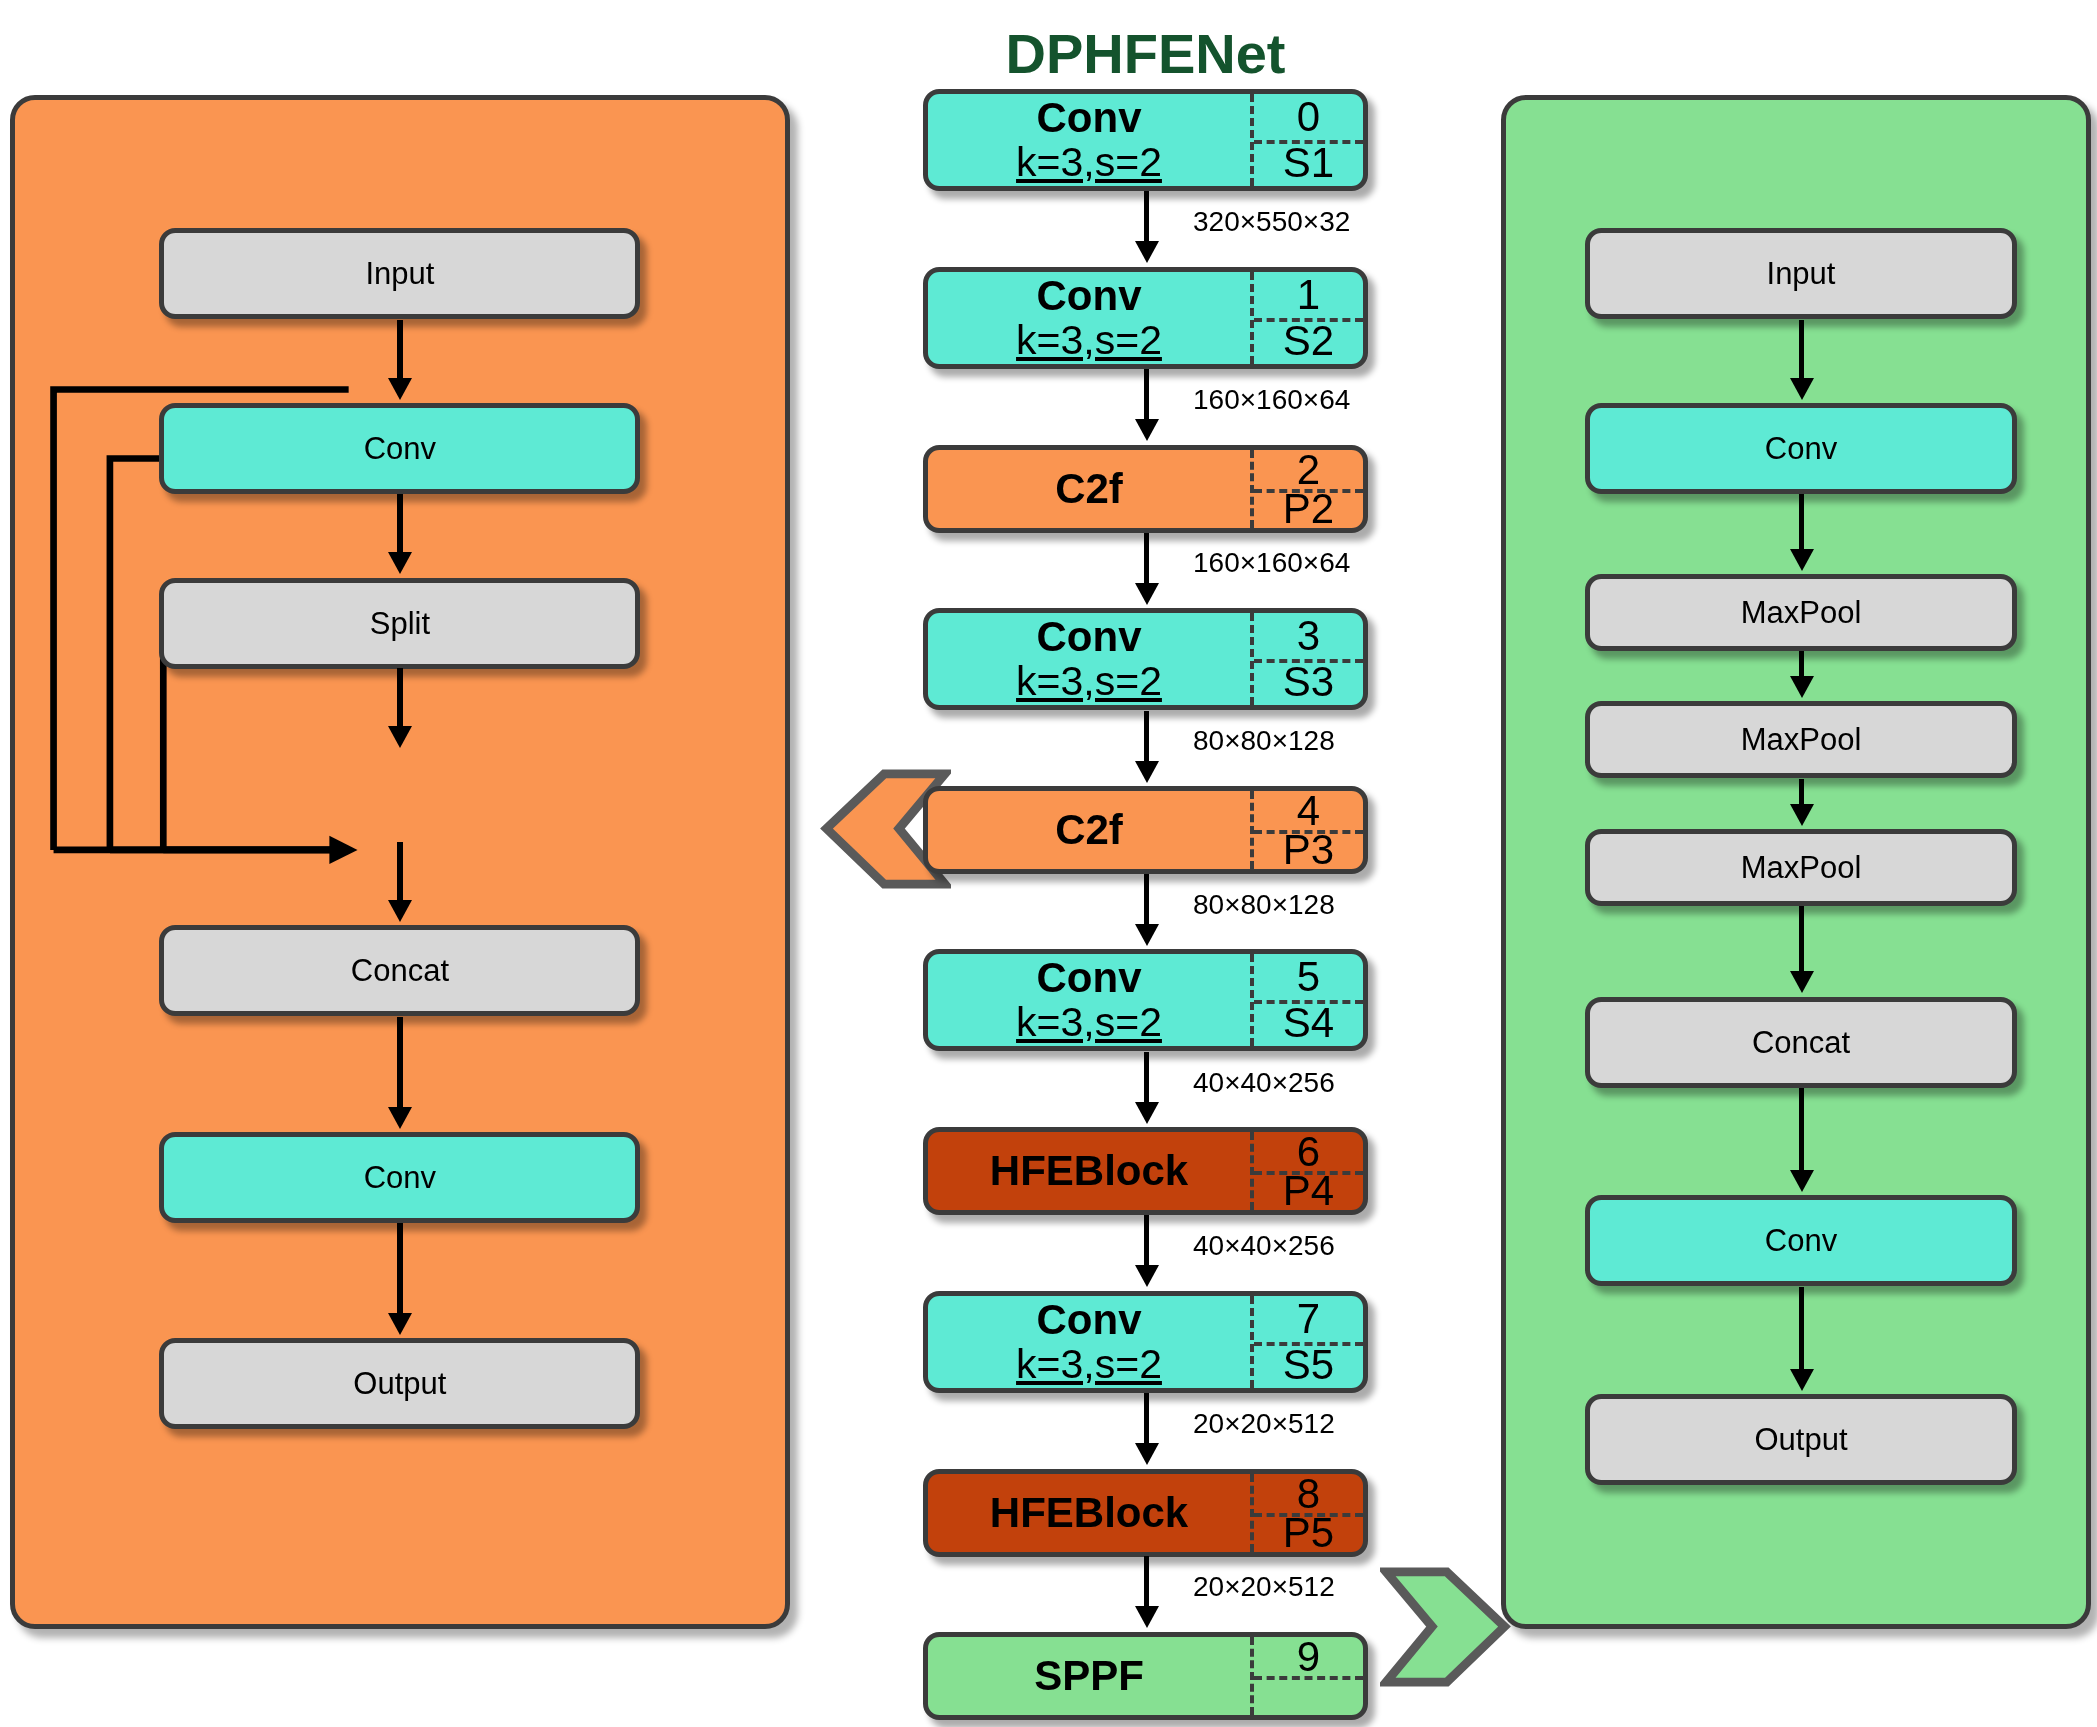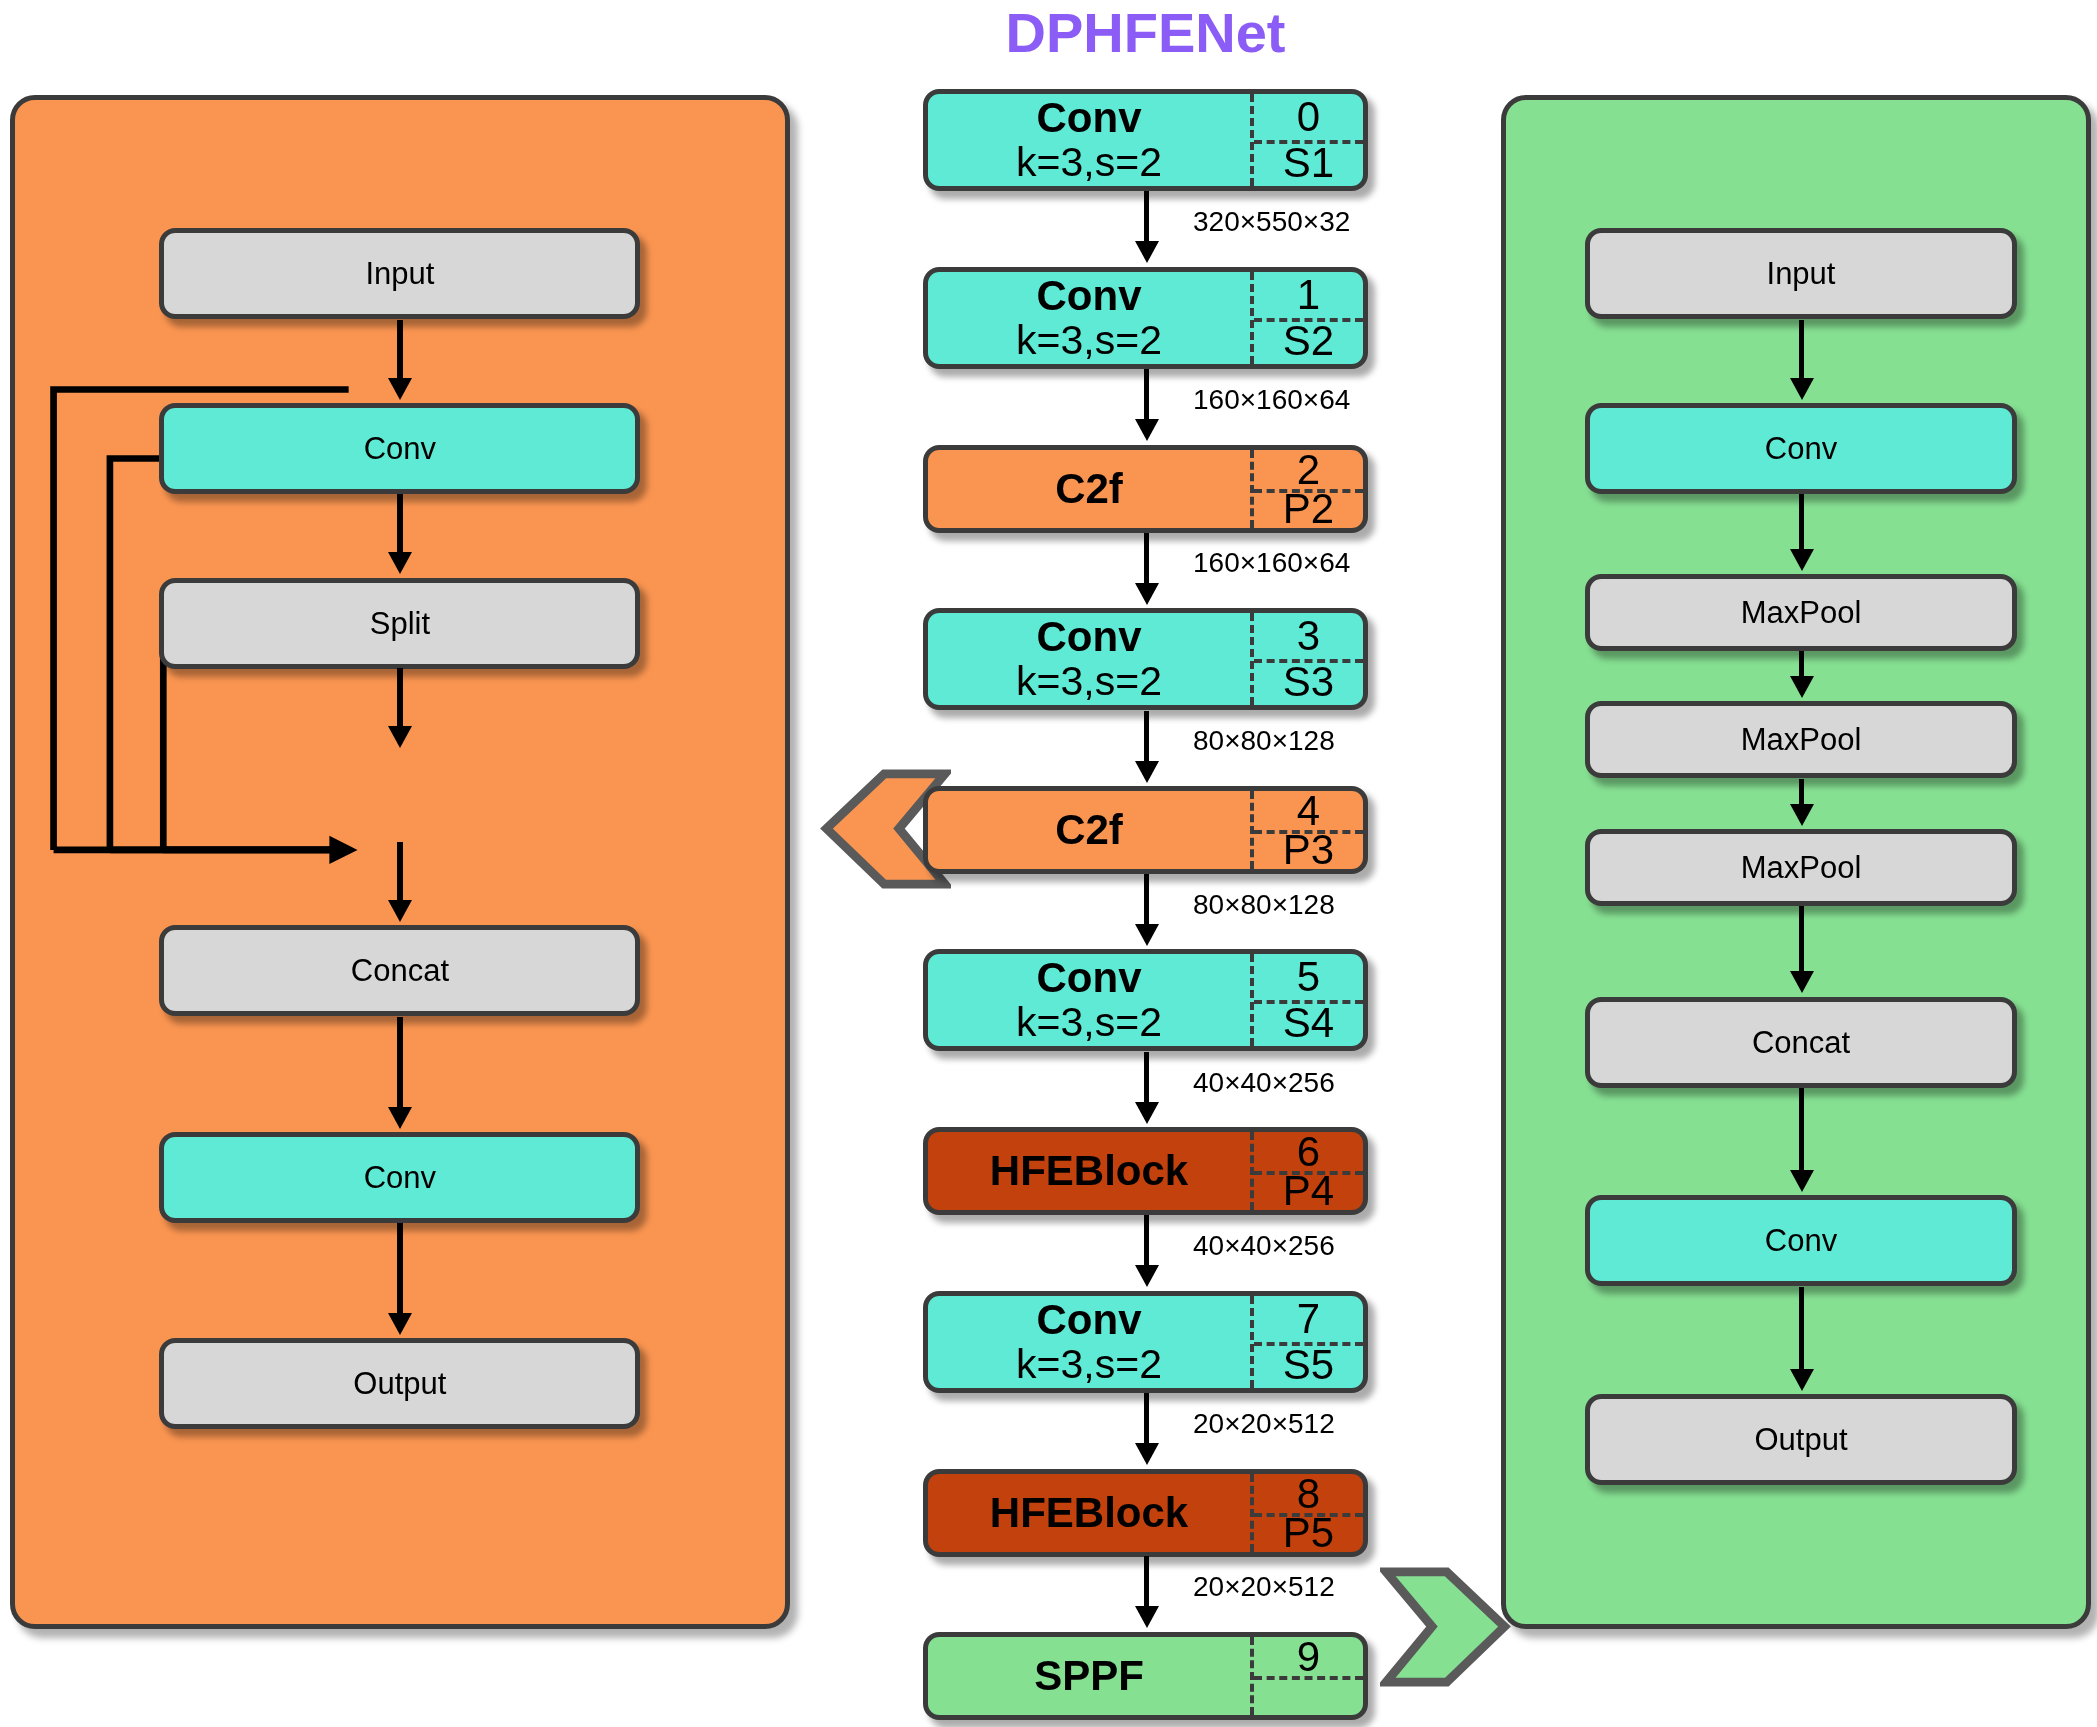--- a/index.html
+++ b/index.html
@@ -34,37 +34,37 @@
   }
   .n-gray{background:#d7d7d7;}
   .n-cream{background:#5eead4;}
   .n-orange{background:#fa9551;}
   .n-amber{background:#c2410c;}
   .n-green{background:#86e092;}
 
   
   #center-col{position:absolute;left:0;top:0;width:2097px;height:1727px;}
   #dphfenet-title{
-    position:absolute;left:923px;top:0;width:445px;text-align:center;
-    font-size:56px;font-weight:bold;color:#8b5cf6;
+    position:absolute;left:923px;top:21px;width:445px;text-align:center;
+    font-size:56px;font-weight:bold;color:#14532d;
   }
 
   .ccell{
     position:absolute;box-sizing:border-box;
     border:5.2px solid #3b3b3b;border-radius:16.3px;
     box-shadow:6.7px 7.4px 6.7px rgba(0,0,0,.33);
     overflow:hidden;
   }
   .ccell .lbl{
     position:absolute;left:0;top:0;bottom:0;width:322px;
     display:flex;flex-direction:column;align-items:center;justify-content:center;
     line-height:1.06;
   }
   .ccell .lbl .l1{font-size:42px;font-weight:bold;}
-  .ccell .lbl .l2{font-size:41px;font-weight:normal;}
+  .ccell .lbl .l2{font-size:41px;font-weight:normal;text-decoration:underline;}
   .ccell .lbl.single .l1{font-size:42px;font-weight:bold;}
   .ccell .divv{
     position:absolute;top:0;bottom:0;left:322px;width:0;
     border-left:4.5px dashed #3b3b3b;
   }
   .ccell .idx{
     position:absolute;left:326px;right:0;top:0;height:50%;
     display:flex;align-items:center;justify-content:center;font-size:42px;
   }
   .ccell .divh{

